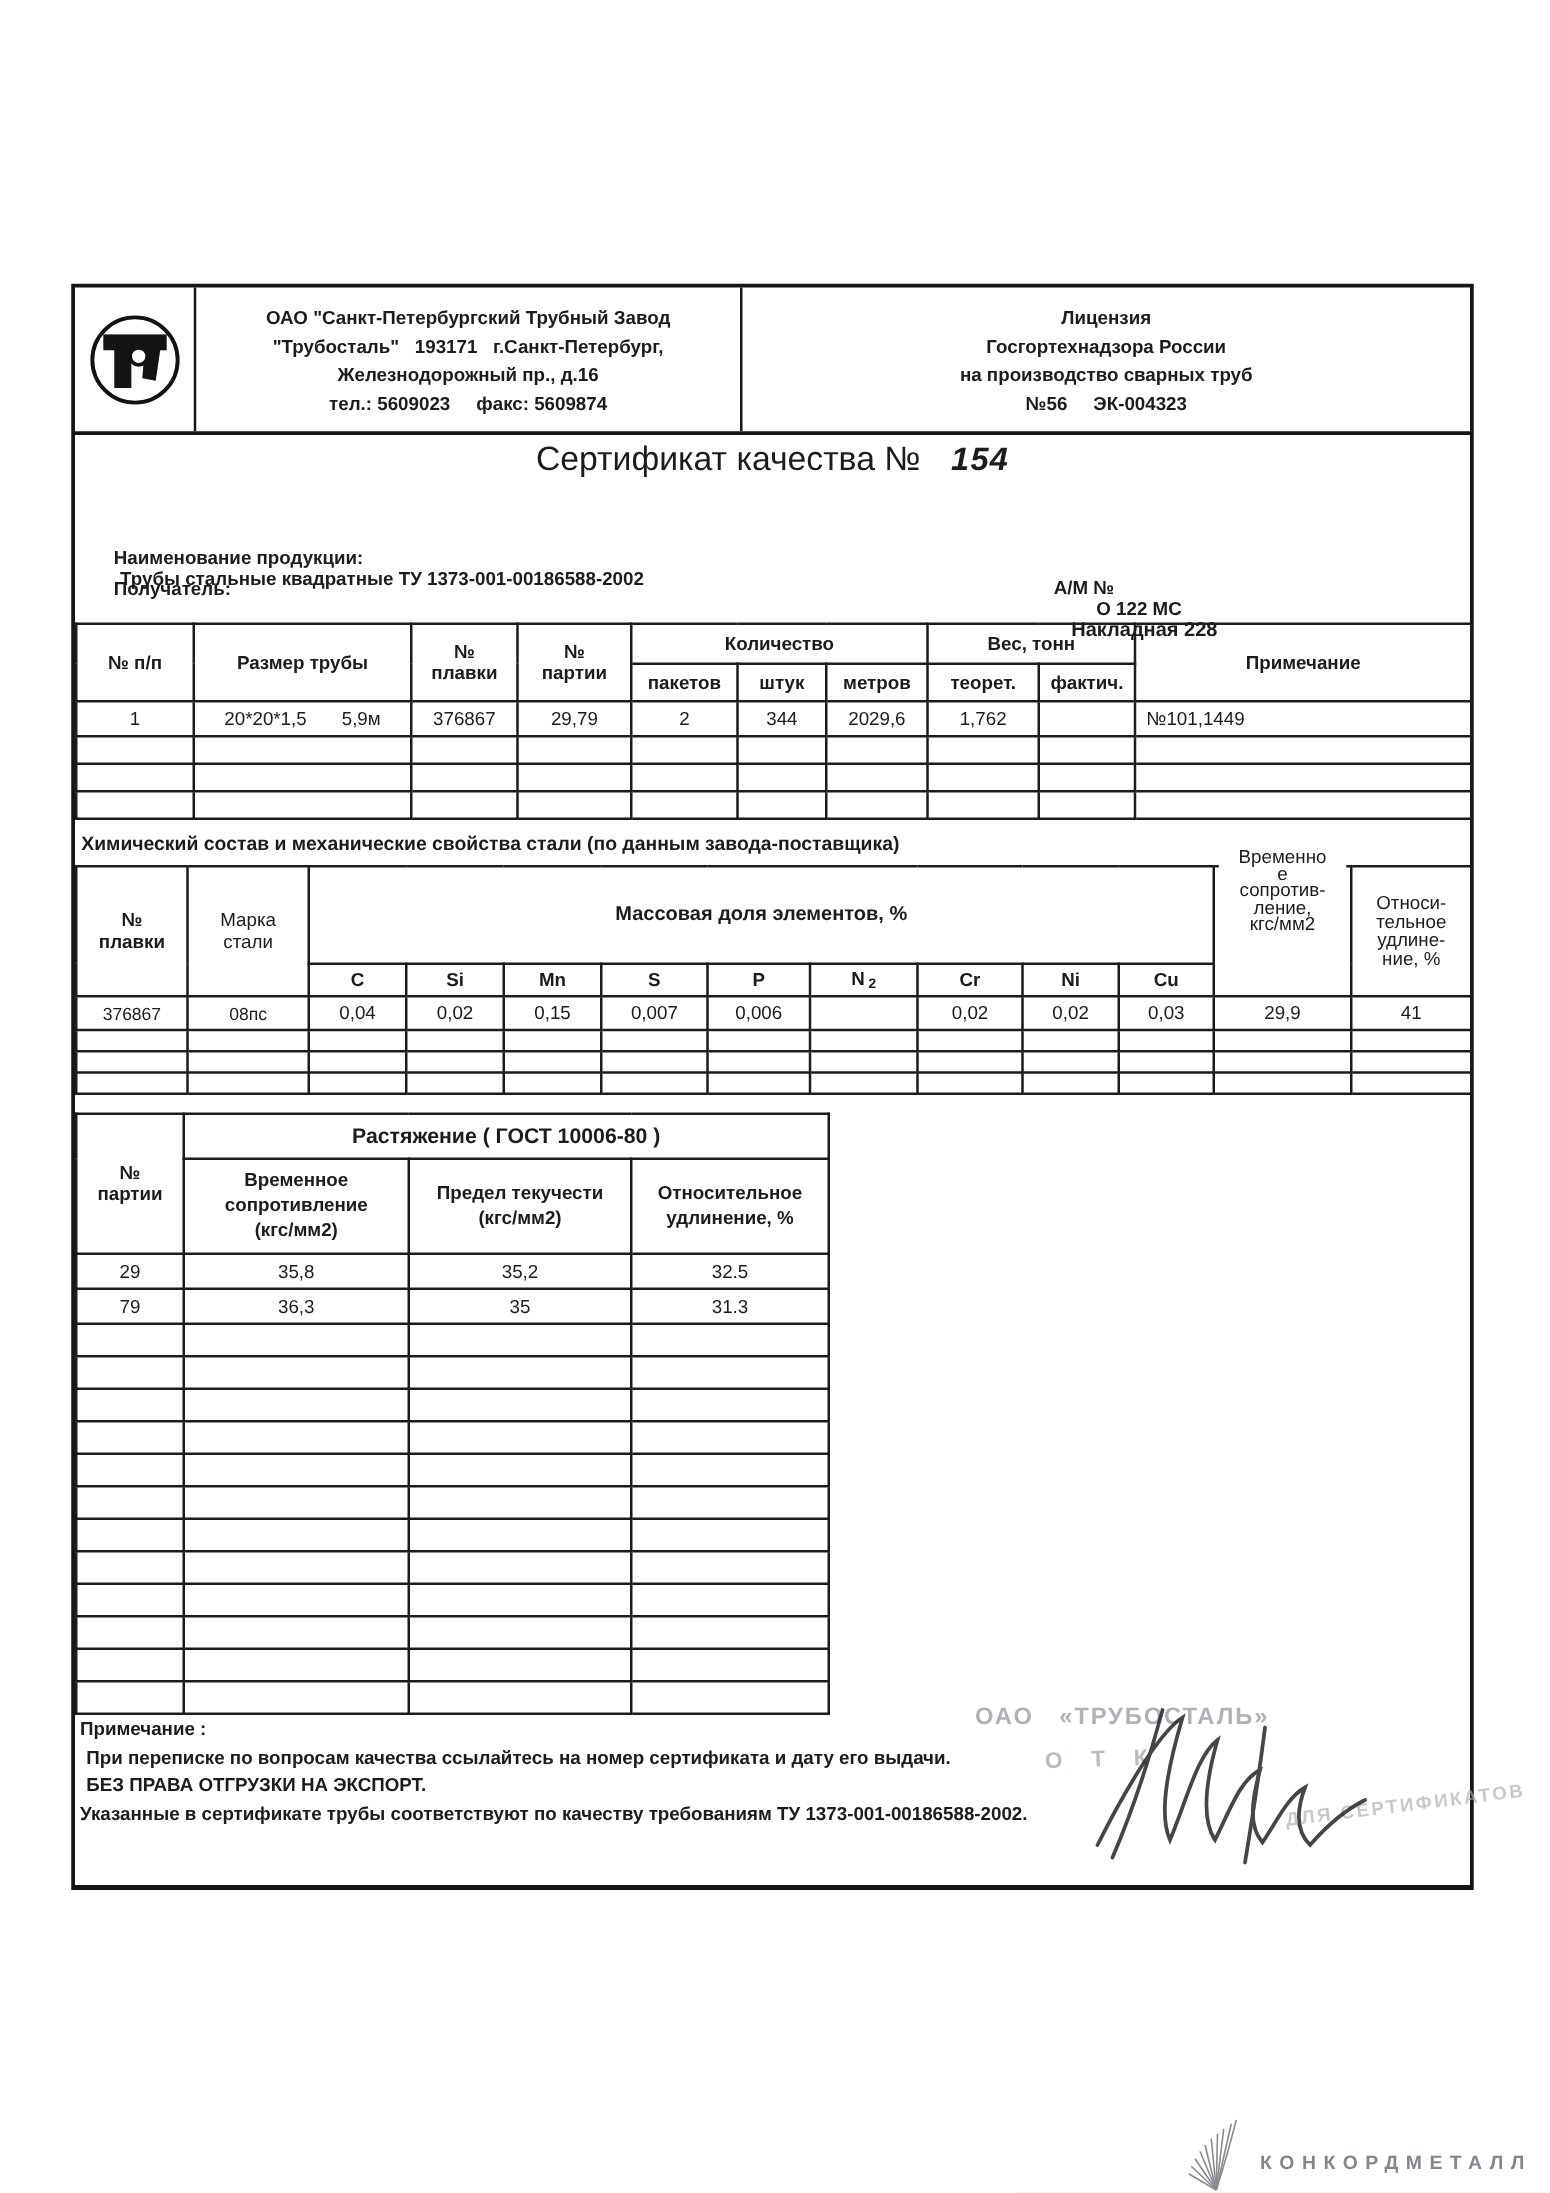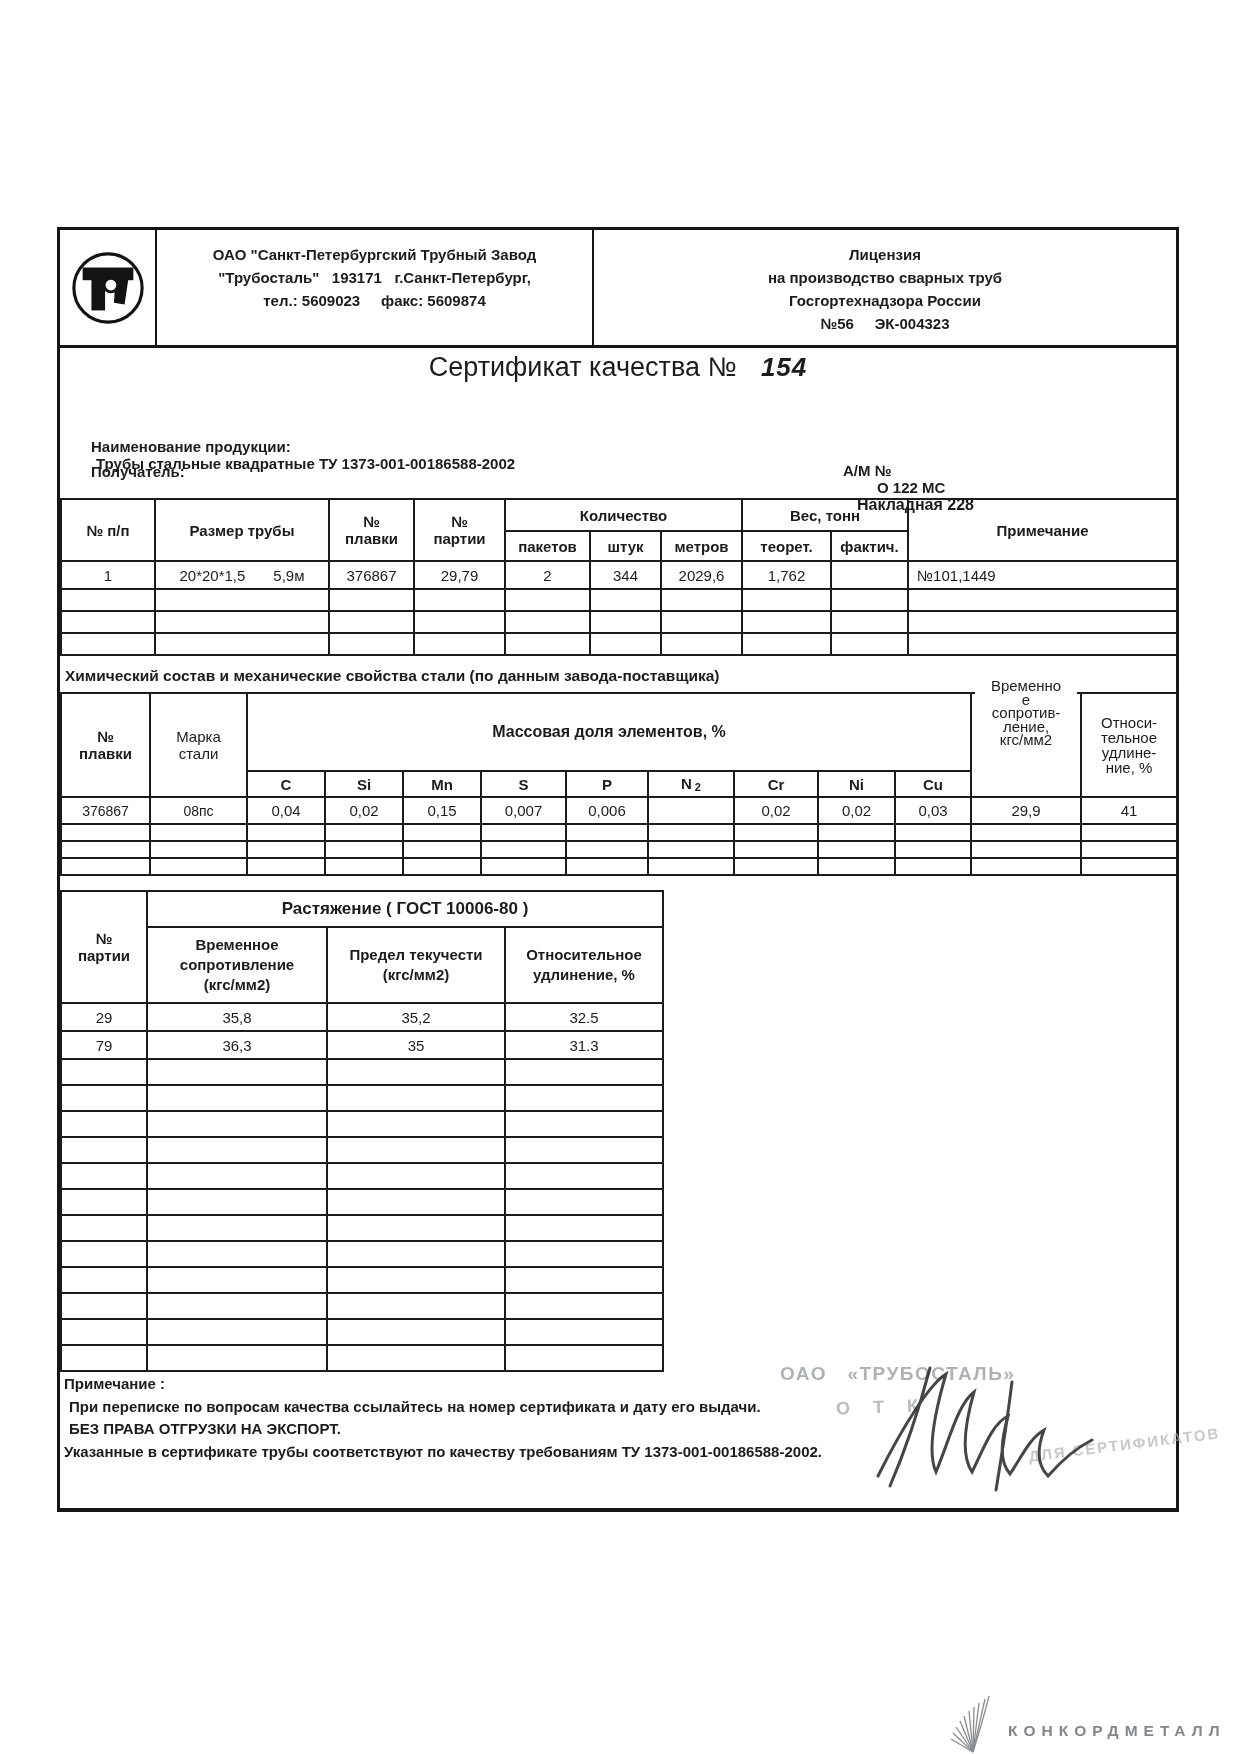--- a/index.html
+++ b/index.html
@@ -77,26 +77,27 @@
           <circle cx="40" cy="40" r="35" fill="none" stroke="#131313" stroke-width="3.2"></circle>
           <rect x="14" y="19" width="52" height="13" fill="#131313"></rect>
           <rect x="23" y="30" width="14" height="33" fill="#131313"></rect>
           <polygon points="48,30 61,30 57,57 46,55" fill="#131313"></polygon>
           <circle cx="43" cy="37" r="7" fill="#ffffff" stroke="#131313" stroke-width="3"></circle>
         </svg>
       </div>
       <div class="hdr-cell hdr-company">
         <div>ОАО "Санкт-Петербургский Трубный Завод</div>
         <div>"Трубосталь"   193171   г.Санкт-Петербург,</div>
+        <div>Железнодорожный пр., д.16</div>
         <div>тел.: 5609023     факс: 5609874</div>
       </div>
       <div class="hdr-cell hdr-license">
         <div>Лицензия</div>
+        <div>Госгортехнадзора России</div>
         <div>на производство сварных труб</div>
-        <div>Госгортехнадзора России</div>
         <div>№56     ЭК-004323</div>
       </div>
     </div>
 
     <div class="title-row">
       <span class="title-label">Сертификат качества №</span>
       <span class="title-number">154</span>
     </div>
     <div class="iline" style="top:191px;">
       <span>Наименование продукции:</span>

